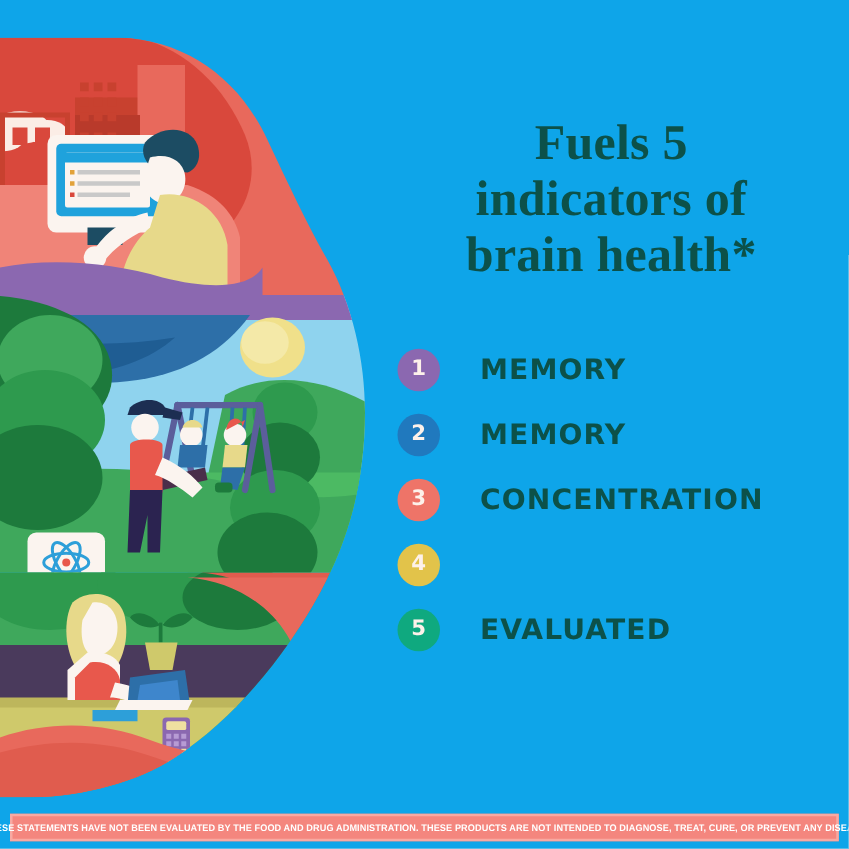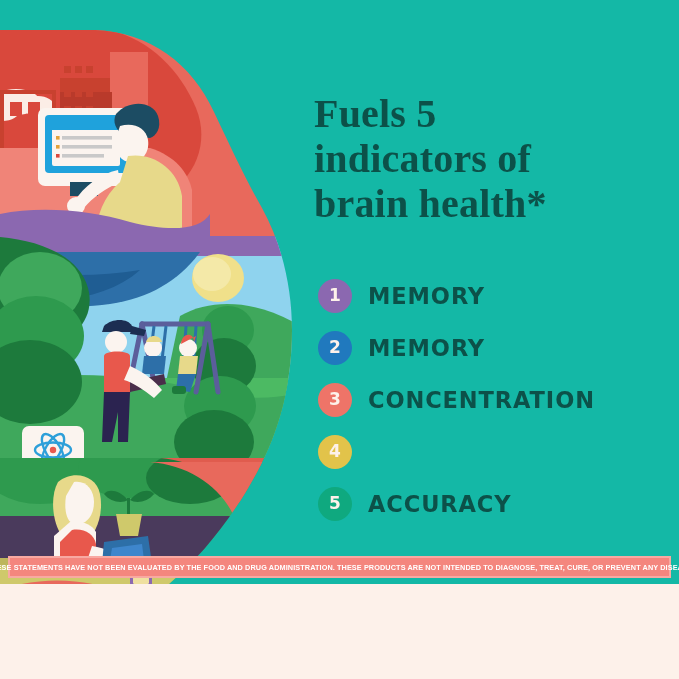--- a/index.html
+++ b/index.html
@@ -10,23 +10,24 @@
     width: 679px;
     height: 679px;
     background: #fdf1ea;
     font-family: "Liberation Sans", sans-serif;
     overflow: hidden;
     position: relative;
   }
   #stage {
     position: relative;
     width: 679px;
-    height: 584px;
-    background: #14b8a6;
+    height: 679px;
+    background: #0ea5e9;
     overflow: hidden;
+    text-align: center;
   }
 
   
   #illustration {
     position: absolute;
     left: 0;
     top: 30px;
     width: 300px;
     height: 608px;
   }
@@ -72,21 +73,21 @@
     justify-content: center;
     color: #fdf1ea;
     font-family: "DejaVu Sans", sans-serif;
     font-weight: 700;
     font-size: 17px;
     line-height: 1;
     padding-bottom: 1px;
     box-sizing: border-box;
   }
   .indicator-label {
-    margin-left: 16px;
+    margin-left: 32px;
     color: #0c5149;
     font-family: "DejaVu Sans", sans-serif;
     font-weight: 700;
     font-size: 22.5px;
     letter-spacing: 0.9px;
   }
 
   
   #disclaimer-bar {
     position: absolute;
@@ -382,21 +383,21 @@
       </li>
       <li class="indicator-row">
         <span class="badge" style="background:#EE7468">3</span>
         <span class="indicator-label">CONCENTRATION</span>
       </li>
       <li class="indicator-row">
         <span class="badge" style="background:#E2C34A">4</span>
       </li>
       <li class="indicator-row">
         <span class="badge" style="background:#0FA97F">5</span>
-        <span class="indicator-label">ACCURACY</span>
+        <span class="indicator-label">EVALUATED</span>
       </li>
     </ul>
   </div>
 
   <div id="disclaimer-bar">
     <span id="disclaimer-text">*THESE STATEMENTS HAVE NOT BEEN EVALUATED BY THE FOOD AND DRUG ADMINISTRATION. THESE PRODUCTS ARE NOT INTENDED TO DIAGNOSE, TREAT, CURE, OR PREVENT ANY DISEASE.</span>
   </div>
 
 </div>
 

